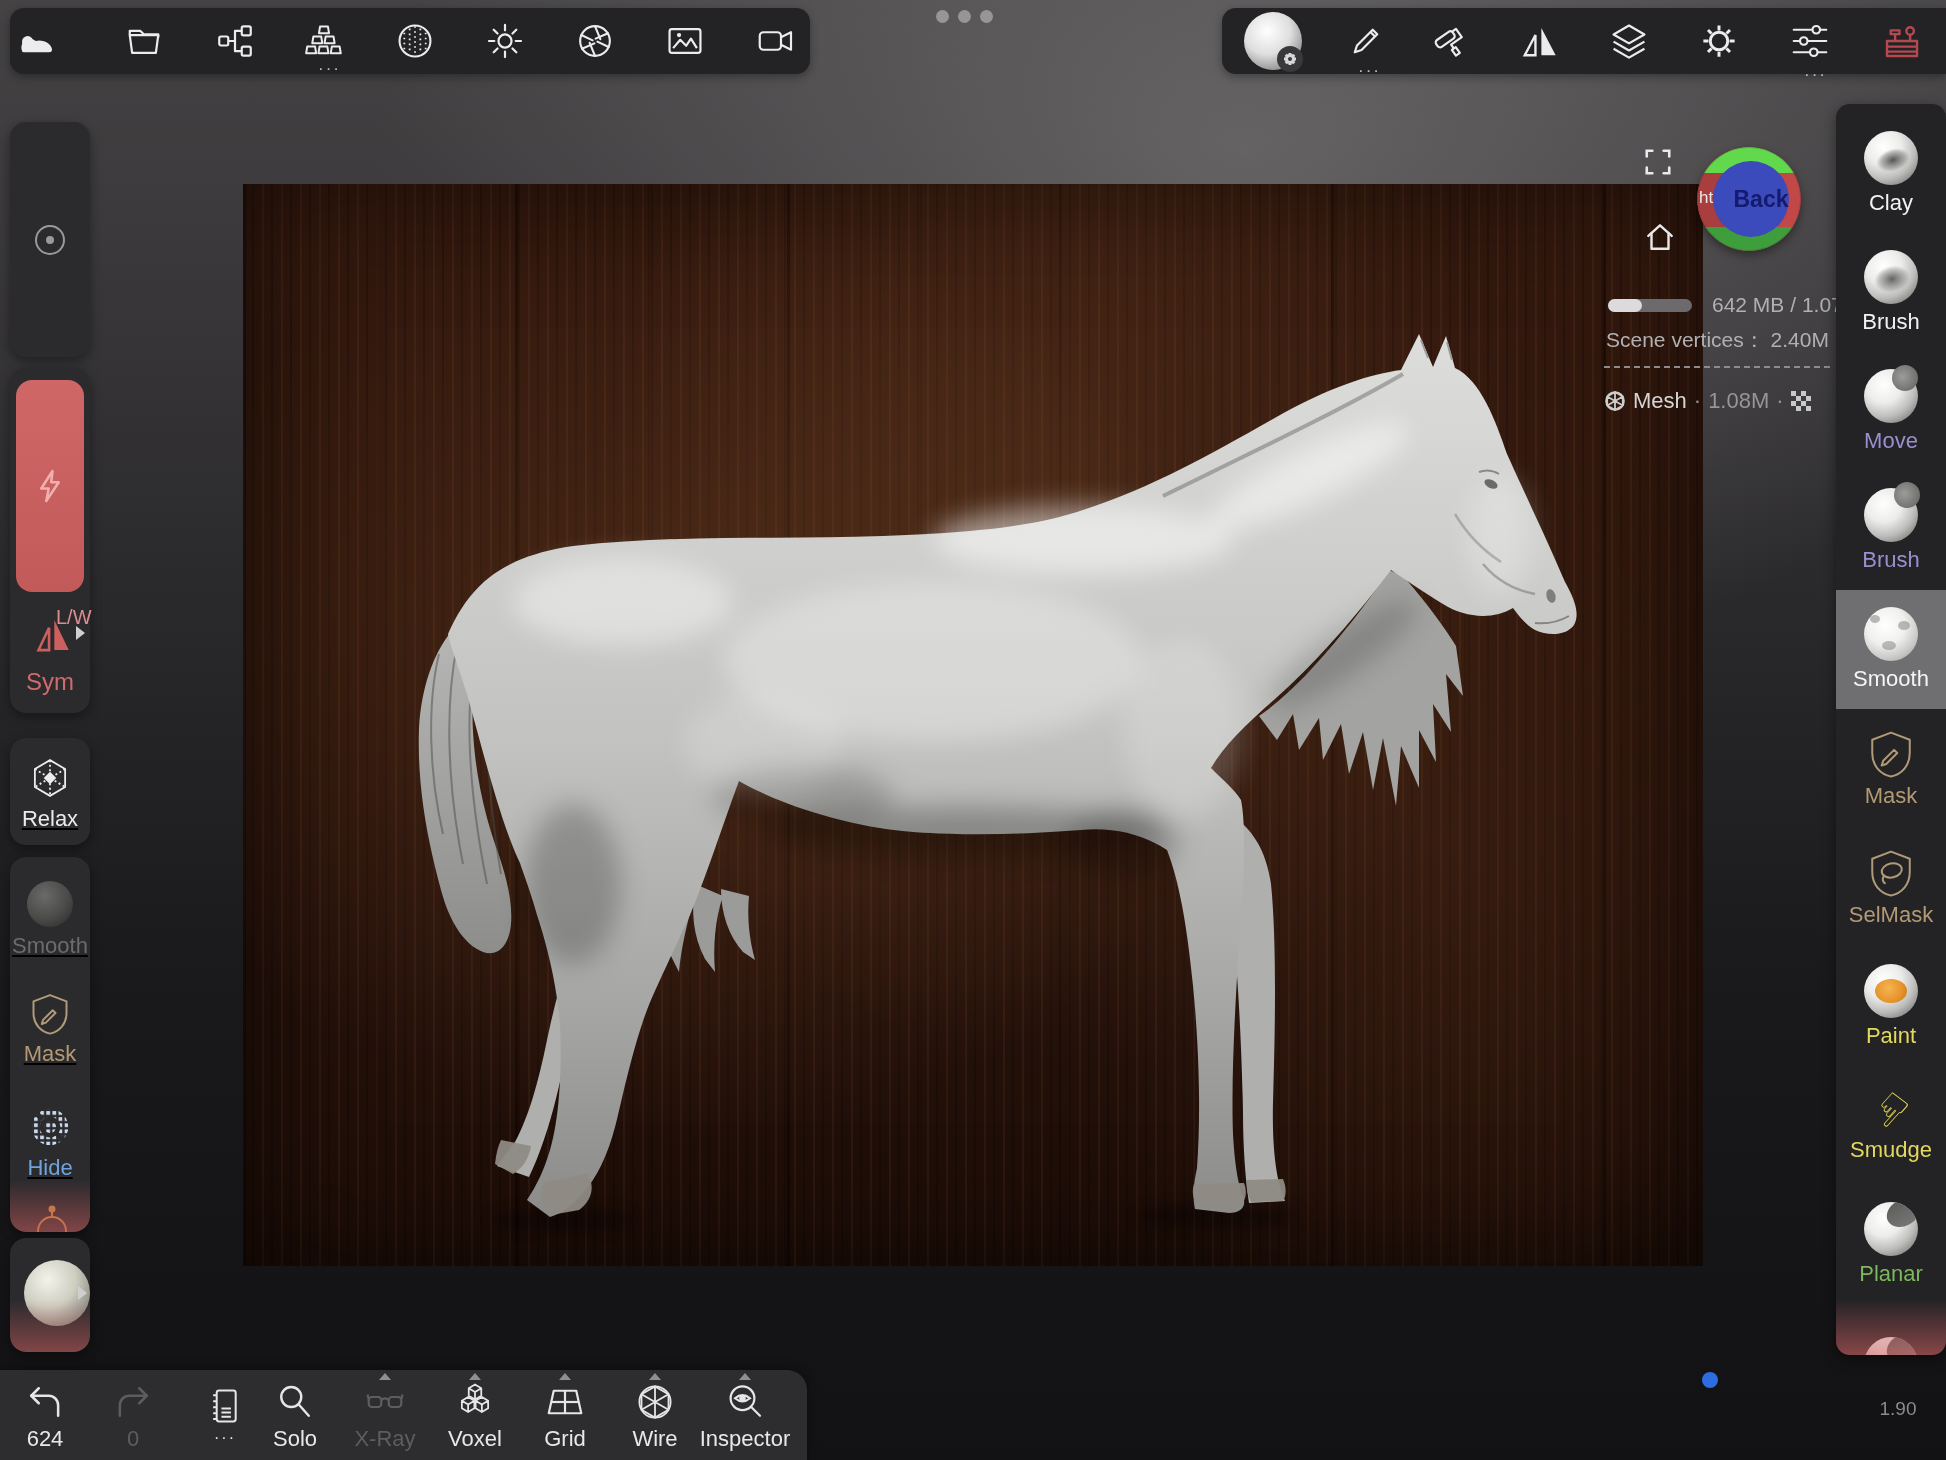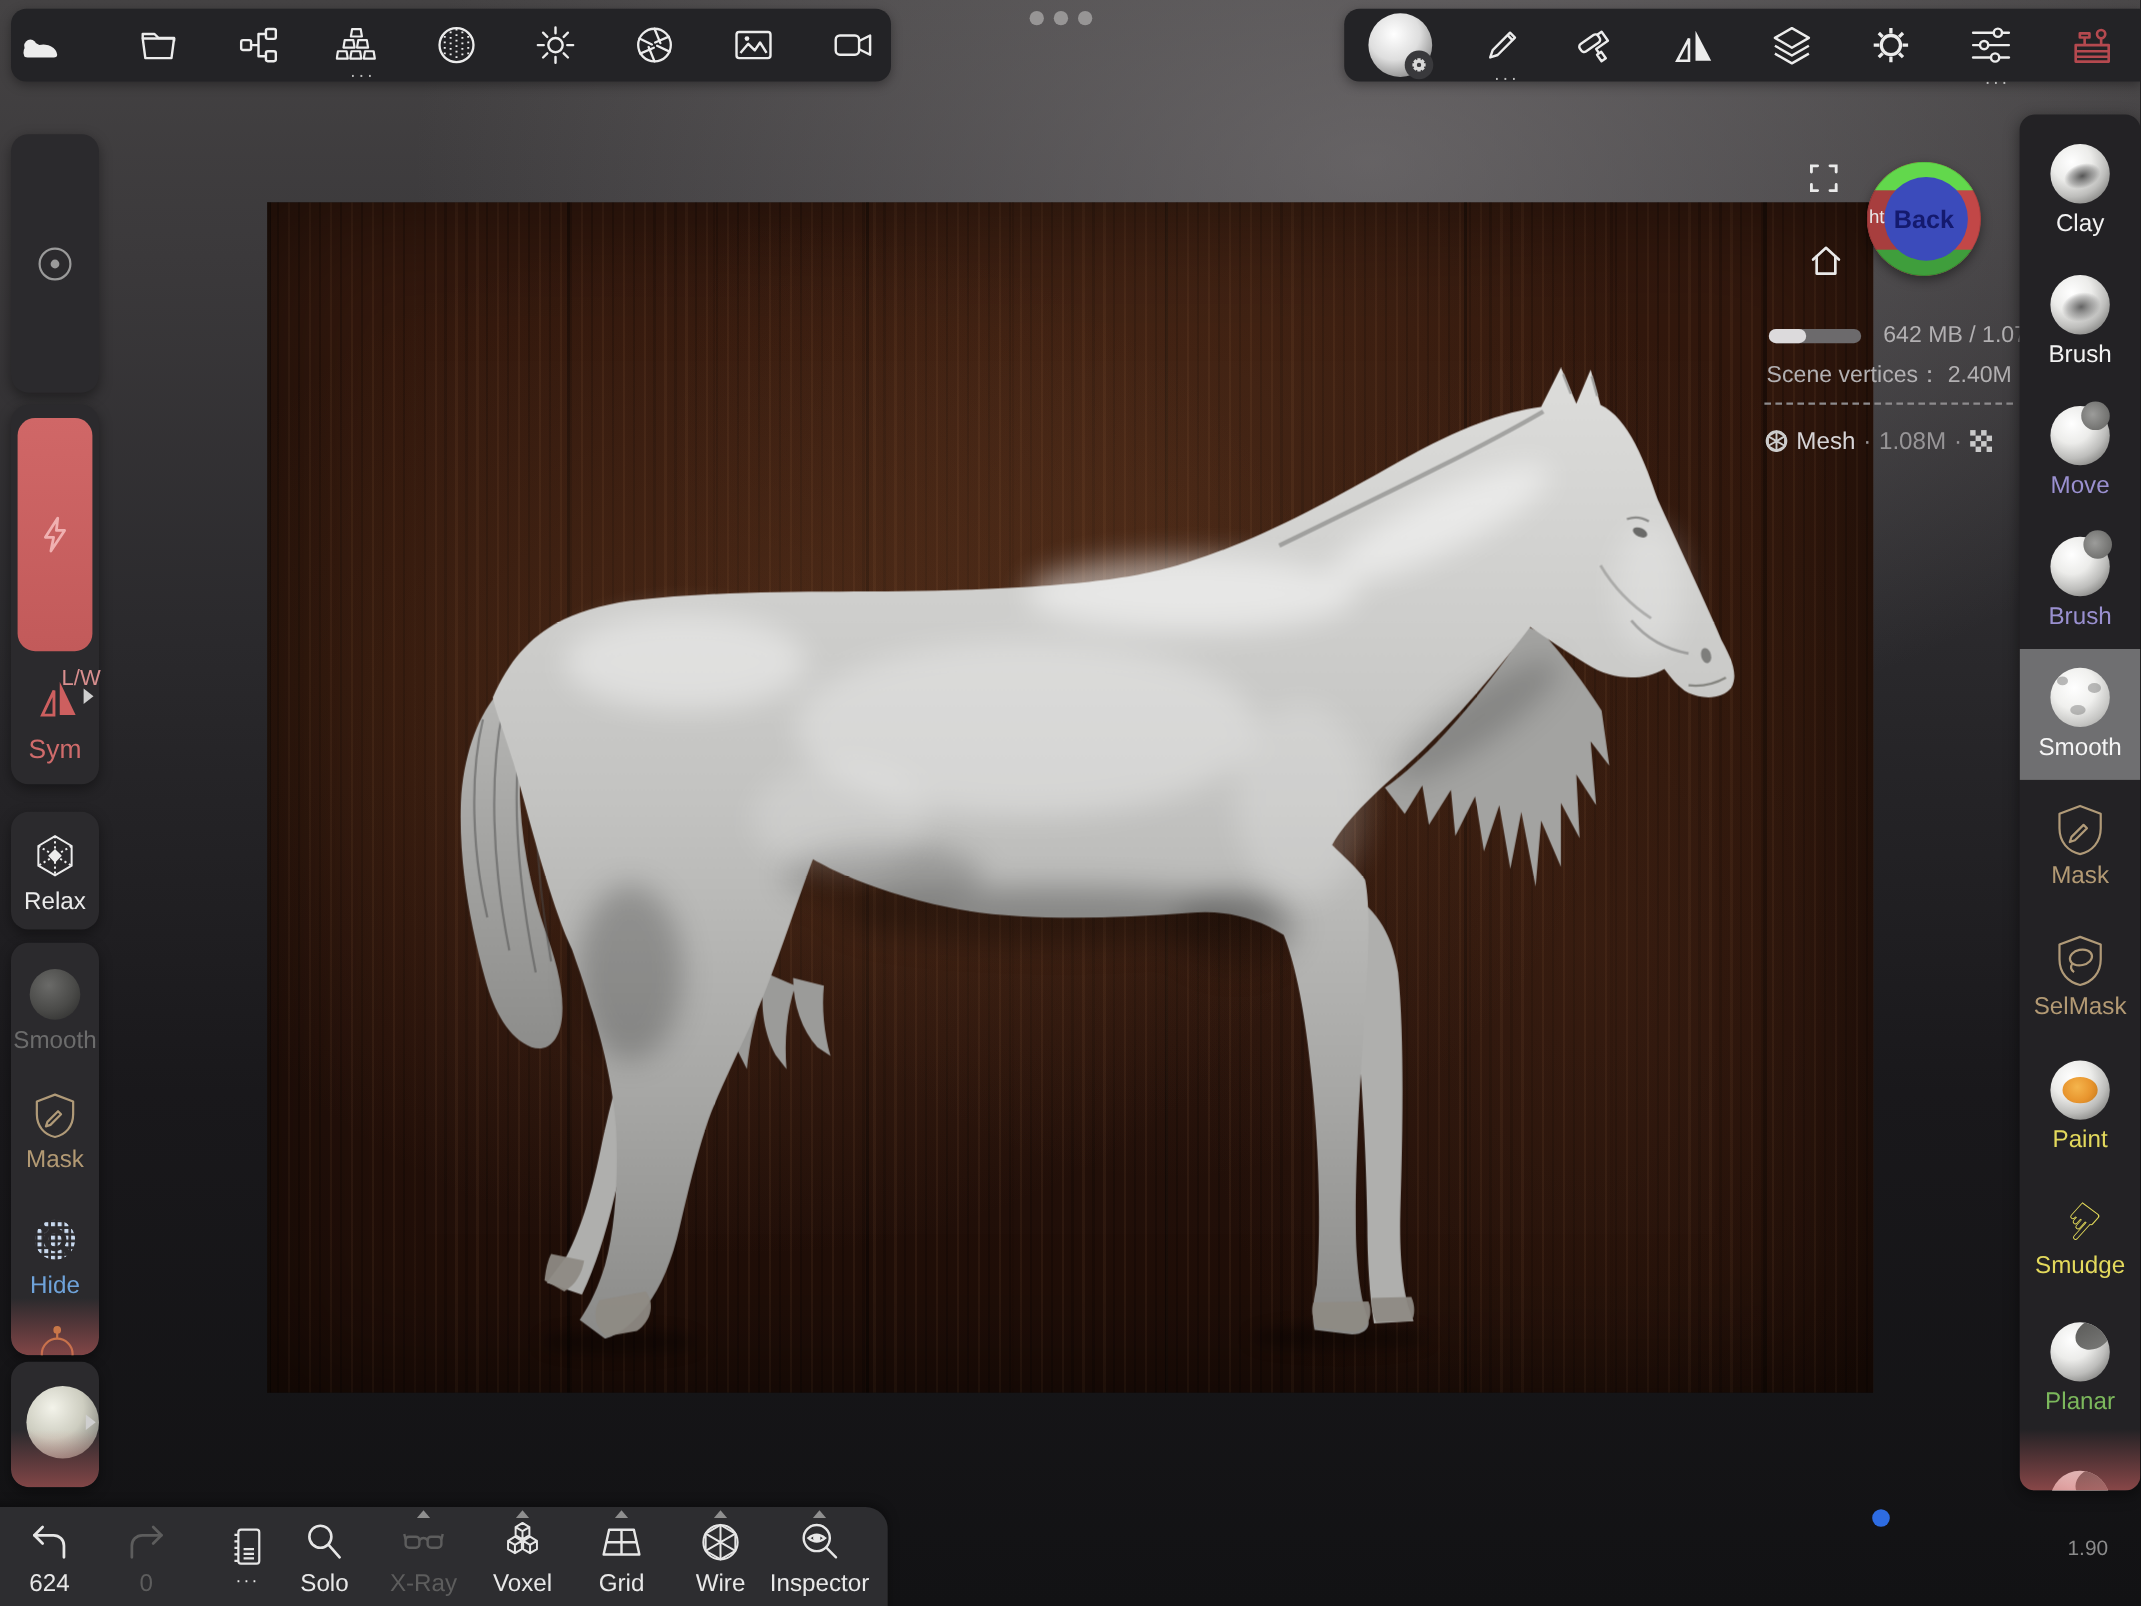--- a/index.html
+++ b/index.html
@@ -28,21 +28,21 @@
       radial-gradient(760px 980px at 56% 28%, rgba(158,99,57,.22), rgba(0,0,0,0) 60%),
       radial-gradient(560px 860px at 82% 62%, rgba(132,76,42,.18), rgba(0,0,0,0) 65%),
       repeating-linear-gradient(90deg, rgba(0,0,0,.42) 0 3px, rgba(0,0,0,0) 3px 133px, rgba(25,10,5,.28) 133px 135px, rgba(0,0,0,0) 135px 272px),
       repeating-linear-gradient(90deg, rgba(214,150,98,.07) 0 2px, rgba(0,0,0,0) 2px 9px, rgba(0,0,0,.20) 9px 11px, rgba(0,0,0,0) 11px 19px),
       linear-gradient(180deg,#34190e,#2c150b 40%,#25110a 70%,#1d0d07);
     box-shadow: inset 0 0 120px rgba(0,0,0,.55);}
   #horse{position:absolute;left:0;top:0;}
 
   
   #nav-ball{left:1697px;top:147px;width:104px;height:104px;border-radius:50%;overflow:hidden;box-shadow:0 4px 10px rgba(0,0,0,.4);}
-  #nav-ball .face-label{position:absolute;left:0;top:39px;width:104px;text-align:center;font-size:23px;font-weight:bold;color:#141a6e;}
+  #nav-ball .face-label{position:absolute;left:12px;top:39px;width:104px;text-align:center;font-size:23px;font-weight:bold;color:#141a6e;}
   #nav-ball .part-label{position:absolute;left:2px;top:41px;font-size:17px;color:#e9e9ea;}
   .stat-text{color:#b2b0b2;font-size:21px;white-space:nowrap;}
   #stats-clip{left:1602px;top:236px;width:234px;height:190px;overflow:hidden;}
   #mem-bar{position:absolute;left:6px;top:63px;width:84px;height:13px;border-radius:7px;background:#6c6a6c;}
   #mem-bar i{position:absolute;left:0;top:0;width:34px;height:13px;border-radius:7px;background:#dcdadc;}
   #mem-text{position:absolute;left:110px;top:57px;}
   #vert-text{position:absolute;left:4px;top:90px;}
   #dash-sep{position:absolute;left:2px;top:130px;width:226px;border-top:2px dashed #8d8b8d;}
   #mesh-row{position:absolute;left:2px;top:152px;display:flex;align-items:center;gap:7px;}
   #mesh-row .ml{color:#d6d4d6;font-size:22px;}
@@ -58,21 +58,21 @@
   #lp2{top:368px;height:345px;}
   #zap-btn{position:absolute;left:6px;top:12px;width:68px;height:212px;border-radius:16px;
            background:linear-gradient(180deg,#d06767,#c25a5a);display:flex;align-items:center;justify-content:center;}
   #sym-block{position:absolute;left:0;top:232px;width:80px;height:106px;}
   .lw{position:absolute;left:46px;top:6px;font-size:20px;color:#d98f8f;}
   .sym-label{position:absolute;left:0;top:68px;width:80px;text-align:center;font-size:24px;color:#cf6b6b;}
   .caret-r{width:0;height:0;border-top:7px solid transparent;border-bottom:7px solid transparent;border-left:9px solid #cfcfcf;}
   #lp3{top:738px;height:107px;}
   #lp4{top:857px;height:375px;overflow:hidden;}
   #lp5{top:1238px;height:114px;overflow:hidden;}
-  .litem{position:absolute;left:0;width:80px;display:flex;flex-direction:column;align-items:center;gap:6px;}
+  .litem{position:absolute;left:0;width:80px;display:flex;flex-direction:column;align-items:center;gap:6px;text-decoration:underline;}
   .litem .llabel{font-size:22px;}
   .rock{width:46px;height:46px;border-radius:50%;background:radial-gradient(circle at 38% 32%,#6a6a68,#4a4a48 55%,#333332 85%);}
   #matball{position:absolute;left:14px;top:22px;width:66px;height:66px;border-radius:50%;
            background:radial-gradient(circle at 36% 30%,#f3f3ea,#cdcdc0 45%,#92928a 75%,#5a5a52);}
 
   
   #rsidebar{left:1836px;top:104px;width:110px;height:1251px;background:#232225;border-radius:14px;overflow:hidden;
             box-shadow:0 4px 14px rgba(0,0,0,.45);}
   #rsidebar:after{content:"";position:absolute;left:0;right:0;bottom:0;height:56px;
             background:linear-gradient(180deg,rgba(190,85,85,0),rgba(203,95,95,.6));}

